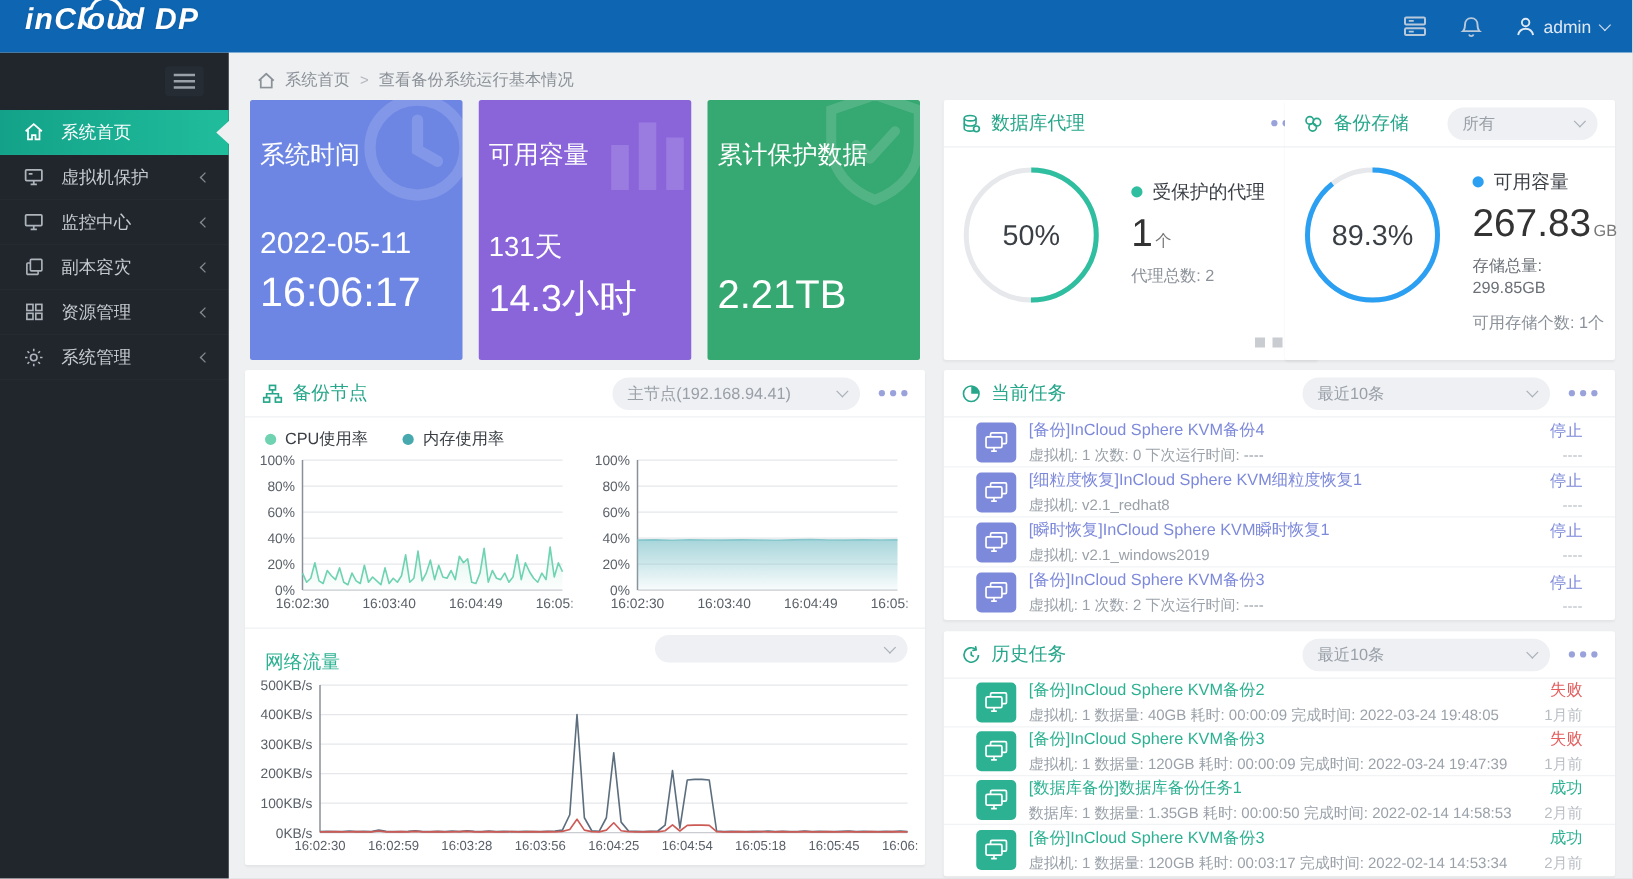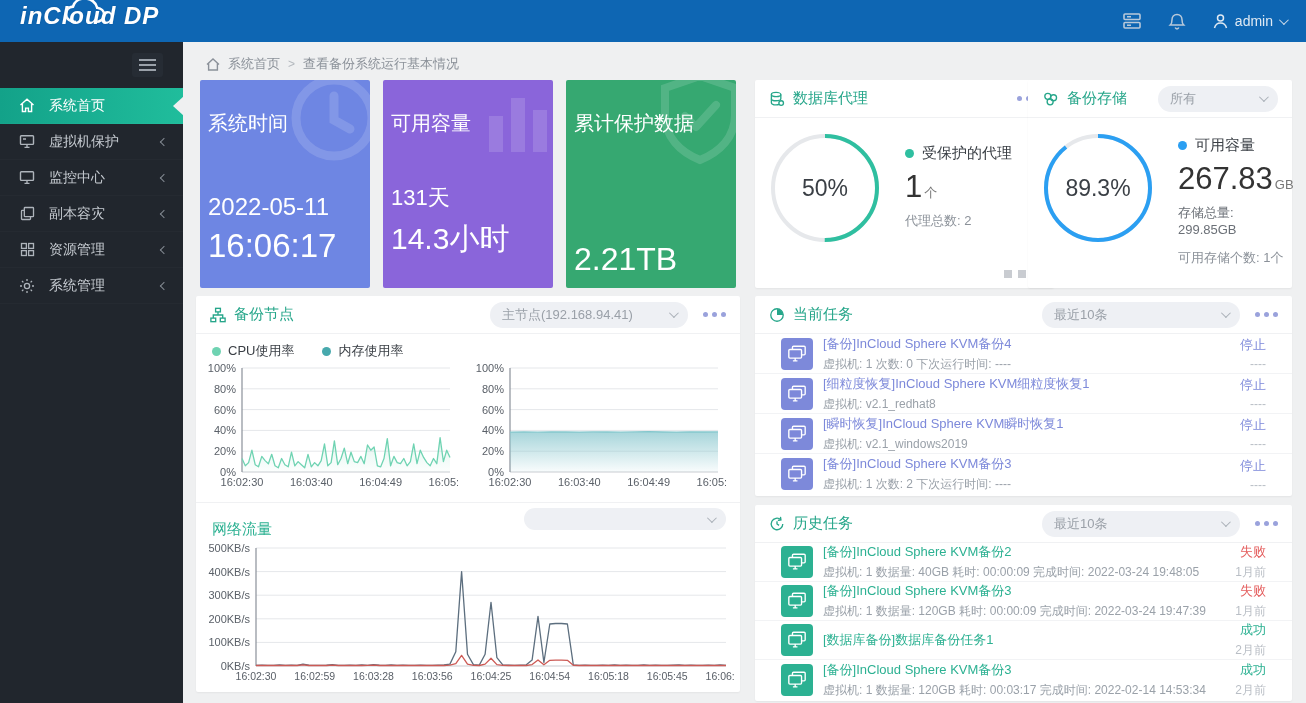--- a/index.html
+++ b/index.html
@@ -40,28 +40,28 @@
   
   .breadcrumb { position:absolute; left:206px; top:55px; display:flex; align-items:center; gap:8px;
                 color:#8b9199; font-size:13px; }
   .breadcrumb .sep { color:#b3b8be; font-size:12px; }
   .bc-link { cursor:pointer; }
 
   
   .stat-card { position:absolute; top:80px; width:170px; height:208px; color:#fff; padding:30px 8px;
                overflow:hidden; border-radius:2px; }
   .sc-title { font-size:20px; position:relative; z-index:2; }
-  .sc-line1 { font-size:24px; margin-top:56px; position:relative; z-index:2; }
+  .sc-line1 { font-size:24px; margin-top:44px; position:relative; z-index:2; }
   .sc-line2 { font-size:33px; margin-top:6px; position:relative; z-index:2; }
   .card-1 { left:200px; background:#6e86e3; }
   .card-2 { left:383px; background:#8a65da; }
   .card-2 .sc-line1 { font-size:22px; margin-top:46px; }
   .card-2 .sc-line2 { font-size:30px; }
   .card-3 { left:566px; background:#36a871; }
-  .card-3 .sc-line2 { font-size:32px; margin-top:104px; }
+  .card-3 .sc-line2 { font-size:32px; margin-top:80px; }
   .watermark { position:absolute; right:-14px; top:-12px; opacity:.14; z-index:1; }
 
   
   .panel { position:absolute; background:#fff; border-radius:2px; box-shadow:0 1px 2px rgba(0,0,0,.05); }
   .panel-head { height:38px; display:flex; align-items:center; padding:0 14px; border-bottom:1px solid #f0f1f3; position:relative; }
   .panel-title { color:#26a68a; font-size:15px; margin-left:8px; }
   .head-ic { color:#26a68a; display:flex; }
   .pill { background:#eef0f4; border-radius:13px; height:26px; display:flex; align-items:center;
           justify-content:space-between; padding:0 12px; color:#9aa0a8; font-size:13px; cursor:pointer; }
   .pill .chev-down2 { width:7px; height:7px; border-right:1.5px solid #aab0b8; border-bottom:1.5px solid #aab0b8;
@@ -592,20 +592,21 @@
         <div class="task-row" style="height: 39px;">
           <span class="task-icon" style="background: rgb(44, 177, 146);">
             <svg width="22" height="20" viewBox="0 0 24 22" fill="none">
     <rect x="7" y="2.5" width="14" height="9.5" rx="1.2" stroke="#fff" stroke-width="1.5"></rect>
     <rect x="3" y="6" width="14" height="9.5" rx="1.2" fill="#2cb192" stroke="#fff" stroke-width="1.5"></rect>
     <path d="M7.5 18.5h5M10 15.5v3" stroke="#fff" stroke-width="1.5"></path>
             </svg>
           </span>
           <div class="task-main">
             <a class="task-title" style="color: rgb(44, 177, 146);">[数据库备份]数据库备份任务1</a>
+            <div class="task-sub">数据库: 1 数据量: 1.35GB 耗时: 00:00:50 完成时间: 2022-02-14 14:58:53</div>
           </div>
           <div class="task-right">
             <a class="task-status" style="color: rgb(44, 177, 146);">成功</a>
             <div class="task-time">2月前</div>
           </div>
         </div>
         <div class="task-row" style="height: 39px;">
           <span class="task-icon" style="background: rgb(44, 177, 146);">
             <svg width="22" height="20" viewBox="0 0 24 22" fill="none">
     <rect x="7" y="2.5" width="14" height="9.5" rx="1.2" stroke="#fff" stroke-width="1.5"></rect>

